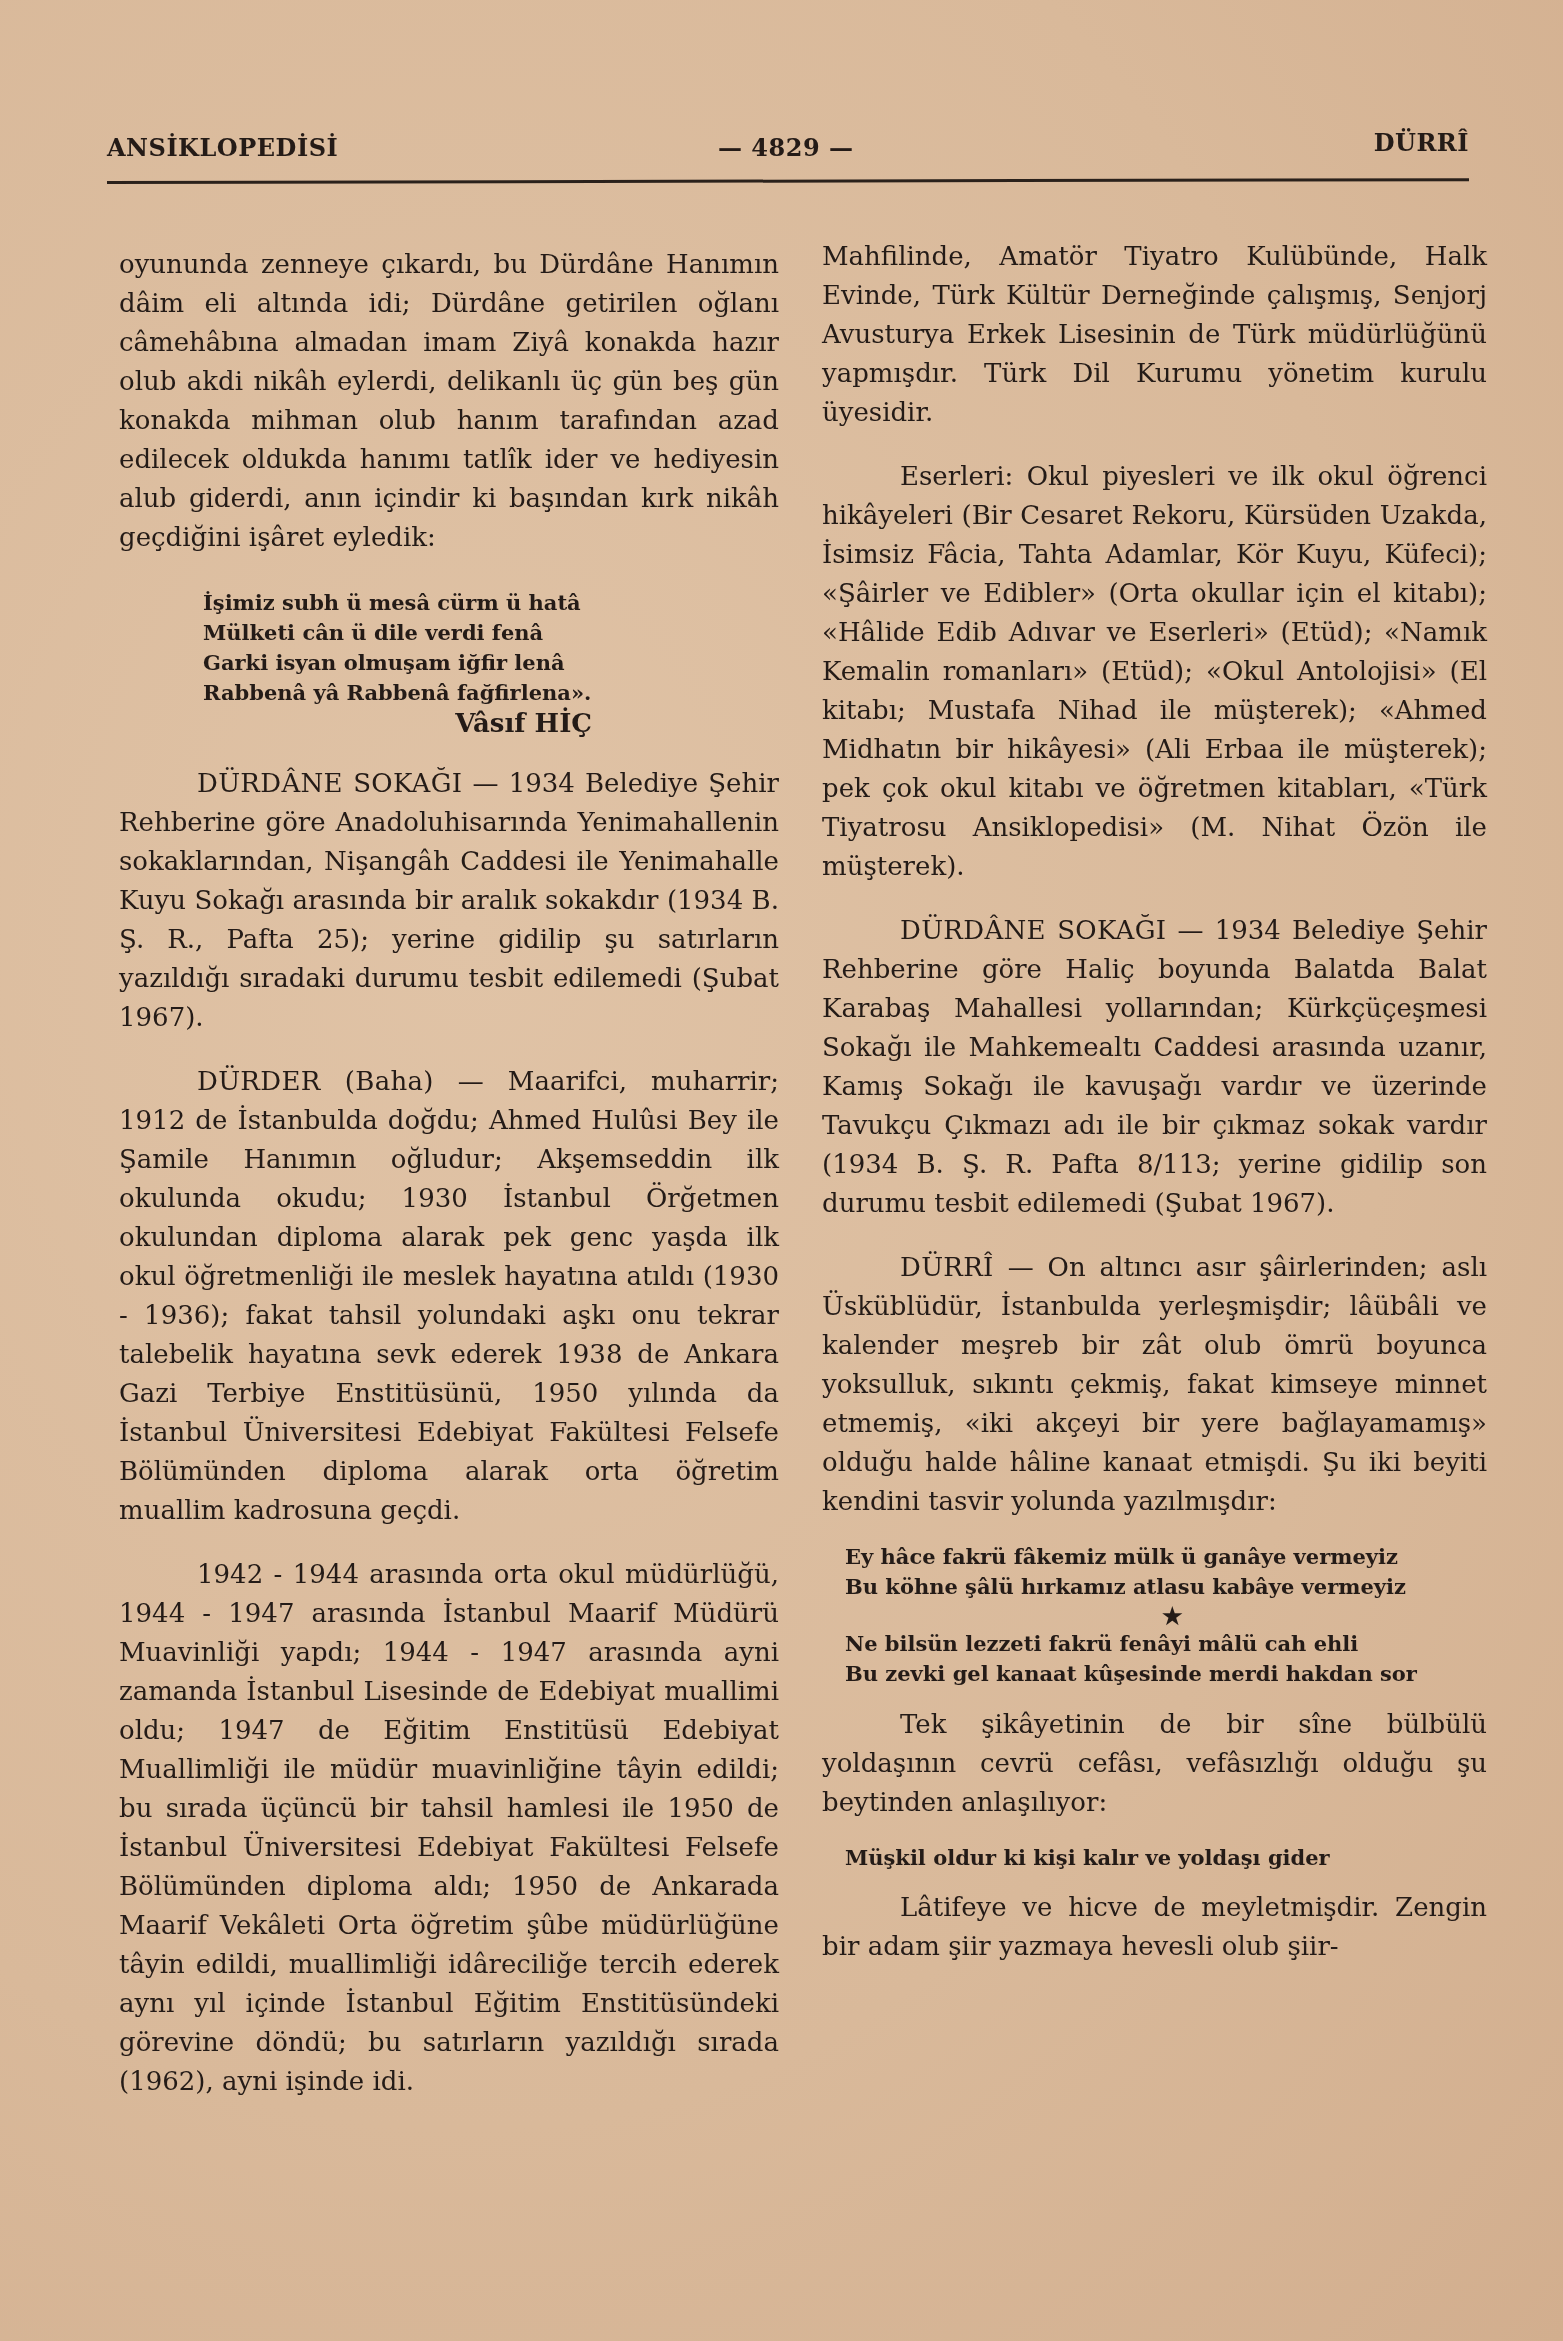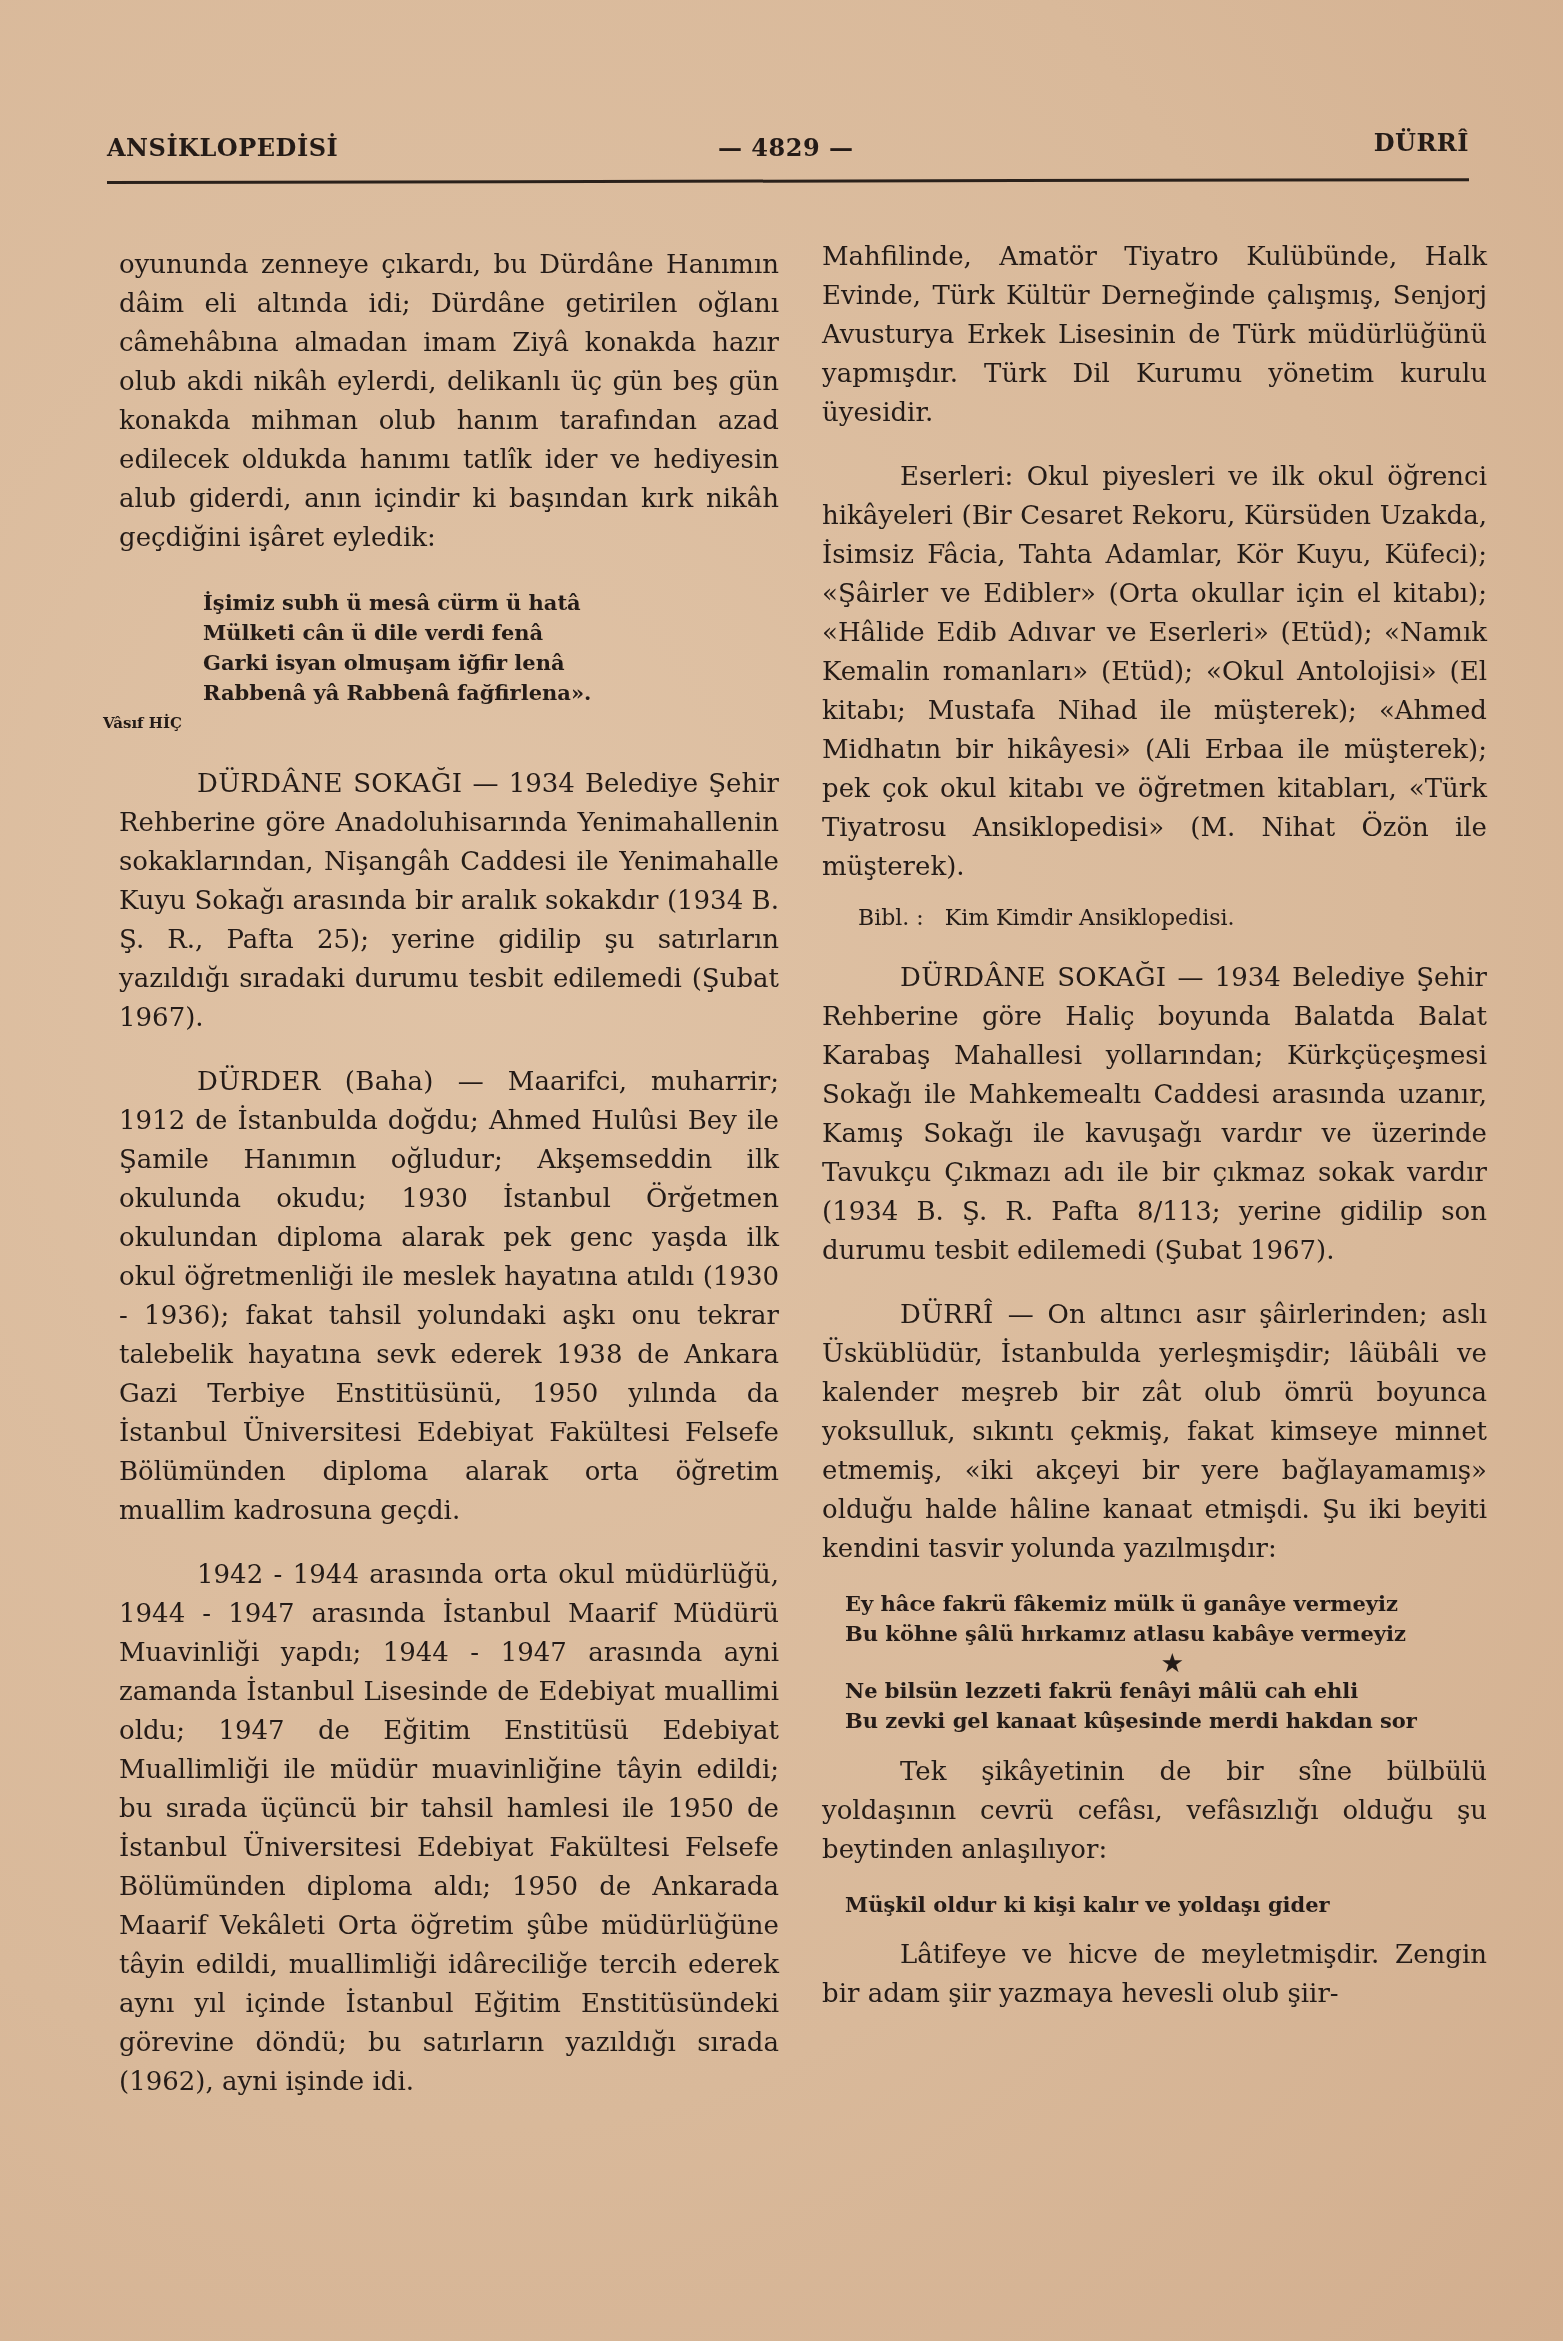--- a/index.html
+++ b/index.html
@@ -45,21 +45,21 @@
   .verse {
     font-family: "DejaVu Serif", serif;
     font-weight: bold;
     font-size: 21px; line-height: 30px;
     text-align: left;
   }
   .verse-left { margin: 31px 0 0 100px; }
   .verse-right { margin: 21px 0 0 39px; }
   .verse .line { display: block; white-space: nowrap; }
   .signature {
-    font-weight: bold; font-size: 15px; 
+    font-weight: bold; font-size: 26px; text-align: right;
     margin: 0 203px 0 0; line-height: 31px;
   }
   .star {
     display: block; text-align: left; padding-left: 317px;
     font-size: 23px; line-height: 27px;
   }
   .bibl {
     font-size: 22px; line-height: 31px; margin: 10.4px 0 0 52px; text-align: left;
   }
   .bibl .gap { display: inline-block; width: 21px; }
@@ -98,23 +98,20 @@
       <span>—</span>
       <span>Maarifci, muharrir; 1912 de İstanbulda doğdu; Ahmed Hulûsi Bey ile Şamile Hanımın oğludur; Akşemseddin ilk okulunda okudu; 1930 İstanbul Örğetmen okulundan diploma alarak pek genc yaşda ilk okul öğretmenliği ile meslek hayatına atıldı (1930 - 1936); fakat tahsil yolundaki aşkı onu tekrar talebelik hayatına sevk ederek 1938 de Ankara Gazi Terbiye Enstitüsünü, 1950 yılında da İstanbul Üniversitesi Edebiyat Fakültesi Felsefe Bölümünden diploma alarak orta öğretim muallim kadrosuna geçdi.</span>
     </p>
 
     <p class="para indent gap-m">1942 - 1944 arasında orta okul müdürlüğü, 1944 - 1947 arasında İstanbul Maarif Müdürü Muavinliği yapdı; 1944 - 1947 arasında ayni zamanda İstanbul Lisesinde de Edebiyat muallimi oldu; 1947 de Eğitim Enstitüsü Edebiyat Muallimliği ile müdür muavinliğine tâyin edildi; bu sırada üçüncü bir tahsil hamlesi ile 1950 de İstanbul Üniversitesi Edebiyat Fakültesi Felsefe Bölümünden diploma aldı; 1950 de Ankarada Maarif Vekâleti Orta öğretim şûbe müdürlüğüne tâyin edildi, muallimliği idâreciliğe tercih ederek aynı yıl içinde İstanbul Eğitim Enstitüsündeki görevine döndü; bu satırların yazıldığı sırada (1962), ayni işinde idi.</p>
   </div>
 
   <div class="col col-right">
     <p class="para">Mahfilinde, Amatör Tiyatro Kulübünde, Halk Evinde, Türk Kültür Derneğinde çalışmış, Senjorj Avusturya Erkek Lisesinin de Türk müdürlüğünü yapmışdır. Türk Dil Kurumu yönetim kurulu üyesidir.</p>
     <p class="para indent gap-m">Eserleri: Okul piyesleri ve ilk okul öğrenci hikâyeleri (Bir Cesaret Rekoru, Kürsüden Uzakda, İsimsiz Fâcia, Tahta Adamlar, Kör Kuyu, Küfeci); «Şâirler ve Edibler» (Orta okullar için el kitabı); «Hâlide Edib Adıvar ve Eserleri» (Etüd); «Namık Kemalin romanları» (Etüd); «Okul Antolojisi» (El kitabı; Mustafa Nihad ile müşterek); «Ahmed Midhatın bir hikâyesi» (Ali Erbaa ile müşterek); pek çok okul kitabı ve öğretmen kitabları, «Türk Tiyatrosu Ansiklopedisi» (M. Nihat Özön ile müşterek).</p>
-    <div class="bibl">
-      <span>Bibl. :</span><span class="gap"></span><span>Kim Kimdir Ansiklopedisi.</span>
-    </div>
 
     <p class="para indent gap-m">
       <span class="entry-head">DÜRDÂNE SOKAĞI</span>
       <span>—</span>
       <span>1934 Belediye Şehir Rehberine göre Haliç boyunda Balatda Balat Karabaş Mahallesi yollarından; Kürkçüçeşmesi Sokağı ile Mahkemealtı Caddesi arasında uzanır, Kamış Sokağı ile kavuşağı vardır ve üzerinde Tavukçu Çıkmazı adı ile bir çıkmaz sokak vardır (1934 B. Ş. R. Pafta 8/113; yerine gidilip son durumu tesbit edilemedi (Şubat 1967).</span>
     </p>
 
     <p class="para indent gap-m">
       <span class="entry-head">DÜRRÎ</span>
       <span>—</span>

